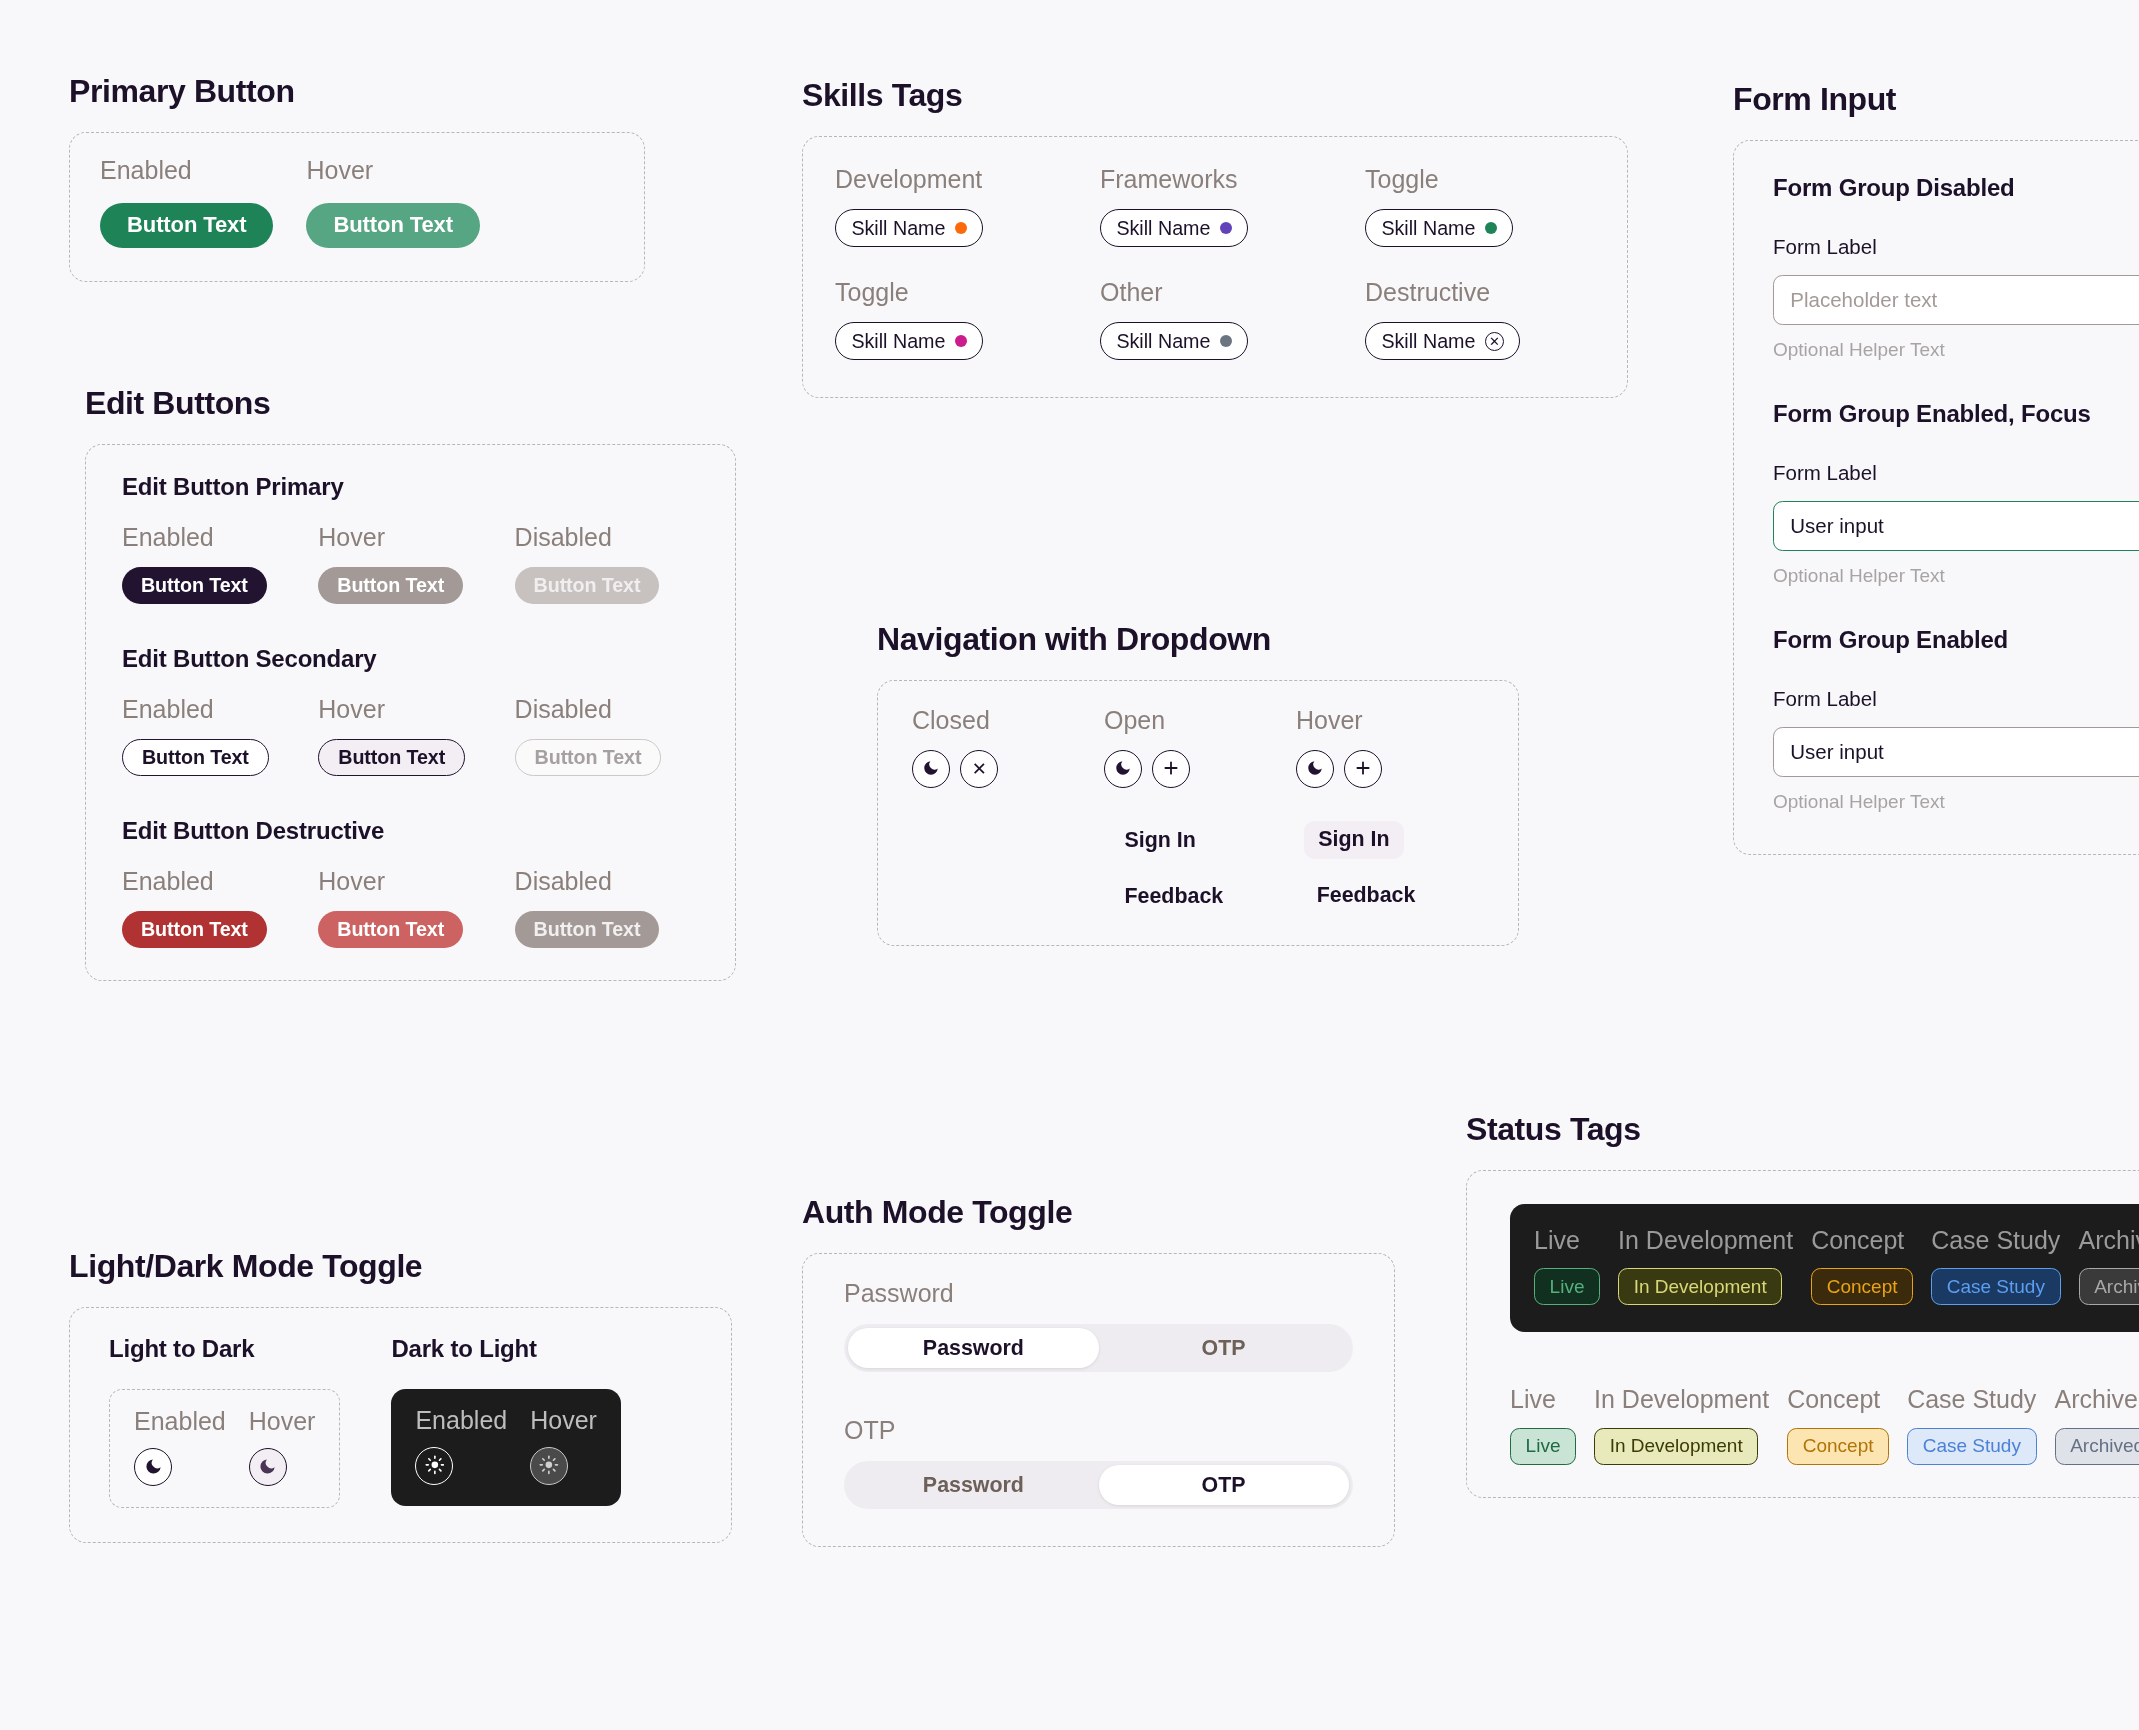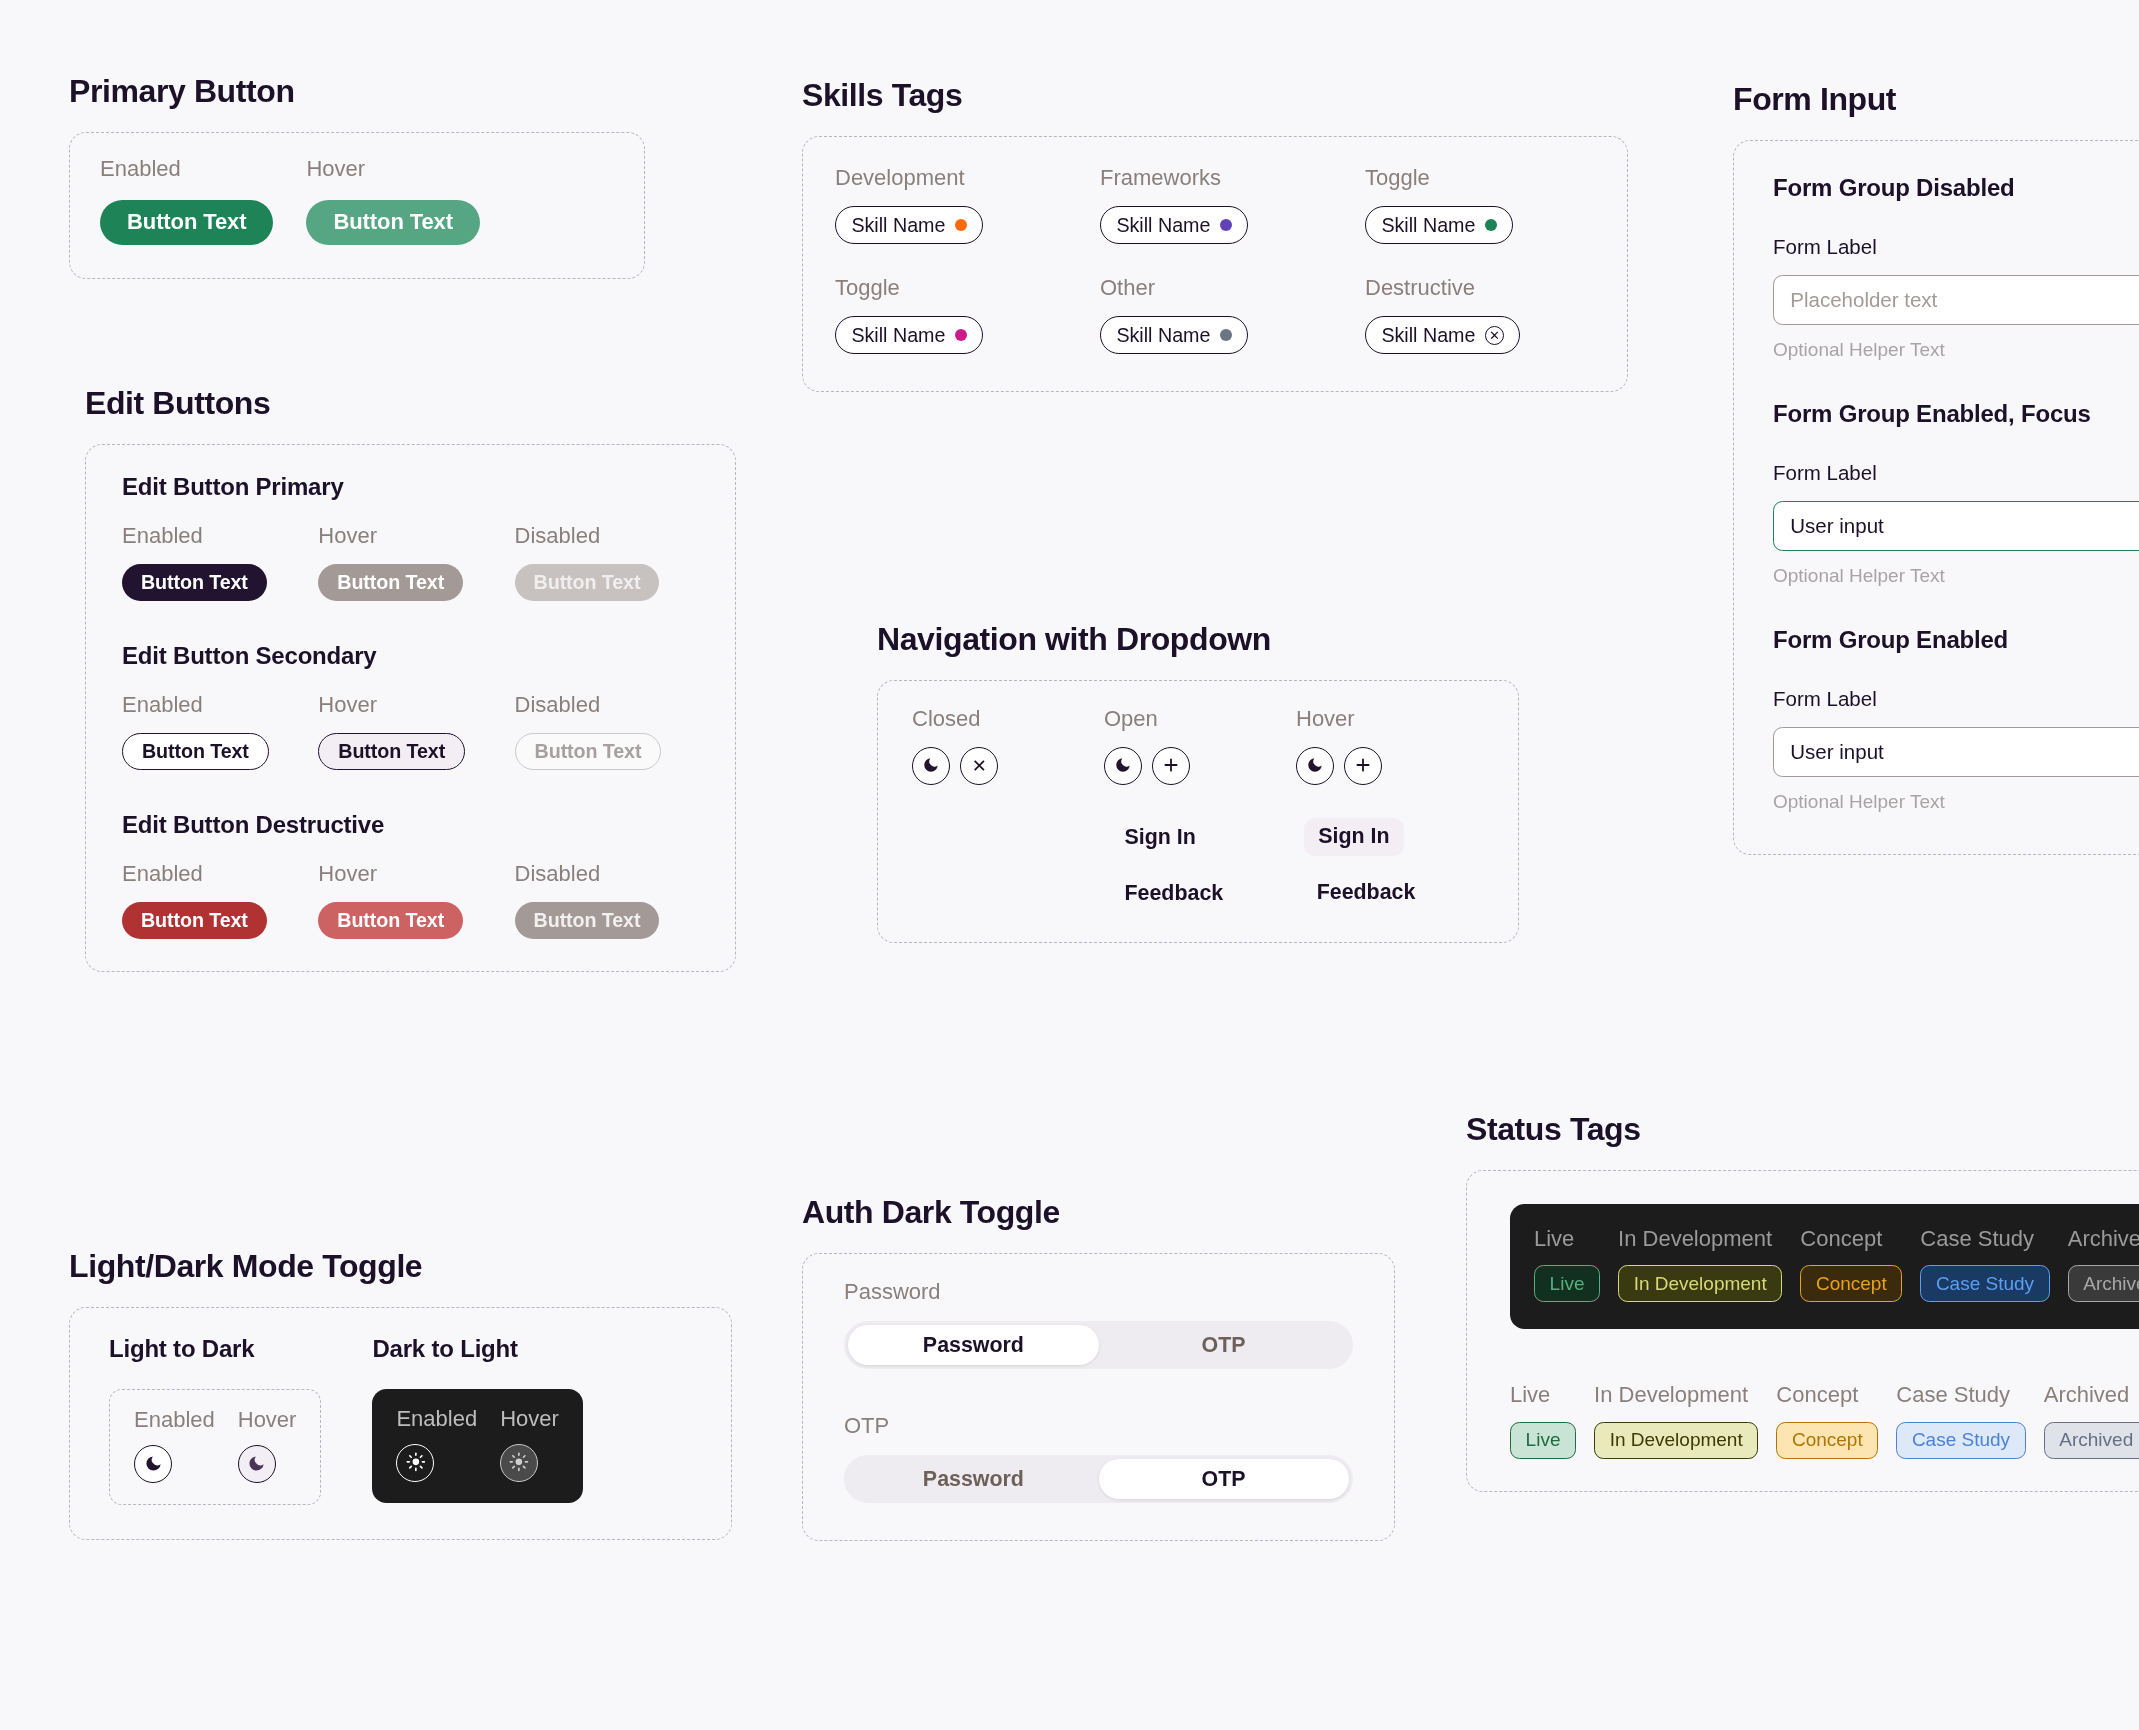--- a/index.html
+++ b/index.html
@@ -15,21 +15,21 @@
   .col { position: absolute; }
   .sect-title {
     font-size: 32px; font-weight: 700; color: #1c1129;
     letter-spacing: -0.4px; margin-bottom: 22px; white-space: nowrap;
   }
   .dashed {
     border: 1.3px dashed #b9b5c0; border-radius: 17px;
     background: transparent;
   }
   .state-label {
-    font-size: 22px; color: #8a7f7a; white-space: nowrap; line-height: 1;
+    font-size: 25px; color: #8a7f7a; white-space: nowrap; line-height: 1;
   }
   .group-h {
     font-size: 24px; font-weight: 700; color: #1c1129;
     letter-spacing: -0.2px; white-space: nowrap;
   }
   .row { display: flex; align-items: flex-start; }
 
   
   .pill {
     display: inline-flex; align-items: center; justify-content: center;
@@ -402,21 +402,21 @@
             <div class="navitem hovered" style="display:inline-block;">Sign In</div>
             <div class="navitem" style="margin-top:24px; padding-left:13px;">Feedback</div>
           </div>
         </div>
 
       </div>
     </div>
   </div>
 
   <div class="col" style="left:802px; top:1194px; width:599px;">
-    <div class="sect-title">Auth Dark Toggle</div>
+    <div class="sect-title">Auth Mode Toggle</div>
     <div class="dashed" style="padding:27px 41px 37px 41px; width:593px;">
       <div>
         <div class="state-label" style="margin-bottom:18px;">Password</div>
         <div class="seg">
           <div class="seg-item active">Password</div>
           <div class="seg-item idle">OTP</div>
         </div>
       </div>
       <div style="margin-top:46px;">
         <div class="state-label" style="margin-bottom:18px;">OTP</div>

